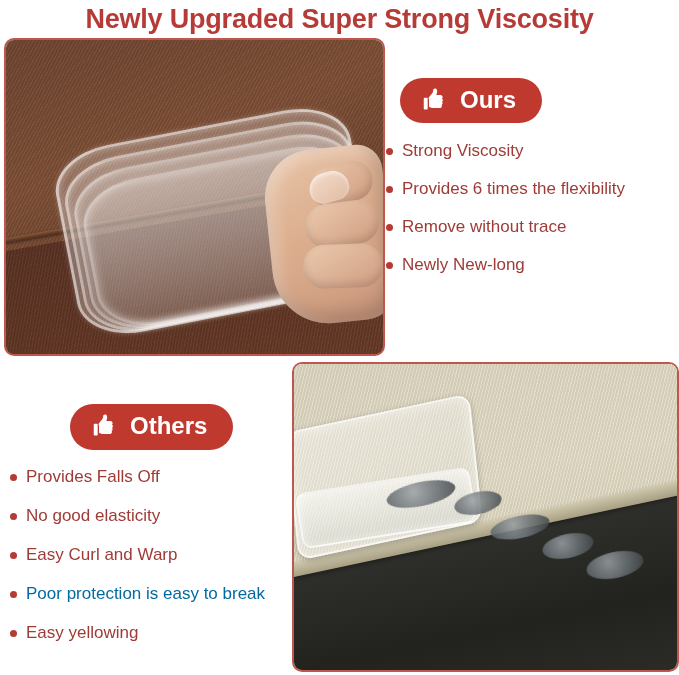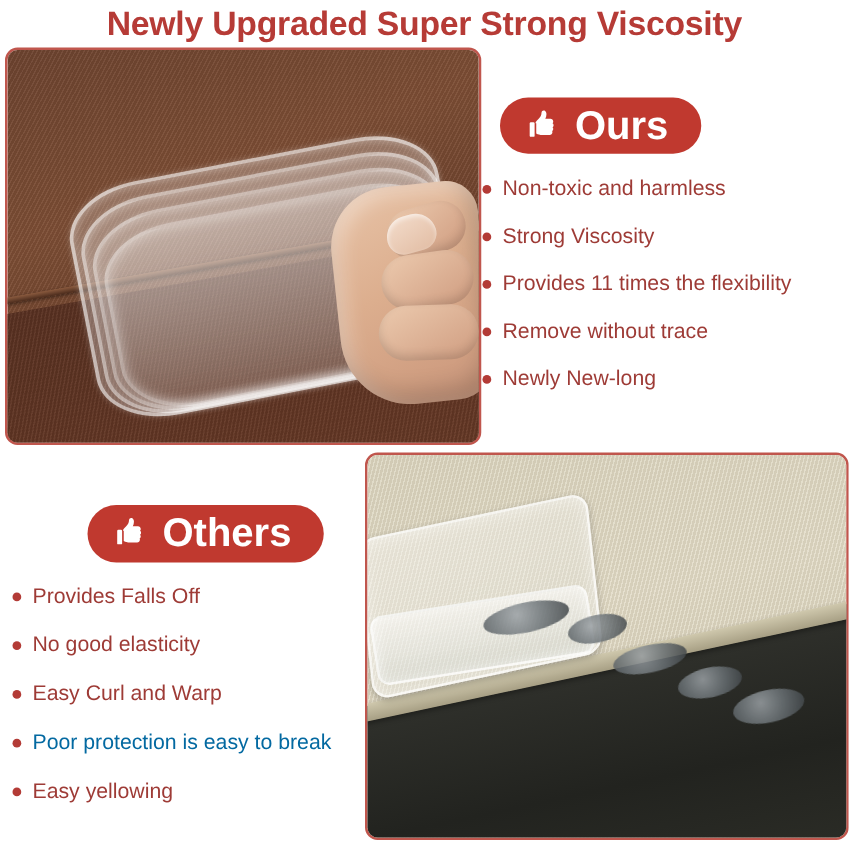--- a/index.html
+++ b/index.html
@@ -143,21 +143,21 @@
   .r5{ left:292px; top:188px; width:58px; height:26px; transform:rotate(-12deg); }
 
   
   .badge{
     position:absolute;
     background:#C0392F;
     border-radius:999px;
     display:flex; align-items:center; gap:10px;
     padding:0 26px 0 20px;
     color:#ffffff;
-    font-size:32px;
+    font-size:24px;
     font-weight:bold;
     font-family:"Liberation Sans", sans-serif;
   }
   #badge-ours   { left:400px; top:78px;  height:45px; }
   #badge-others { left:70px;  top:404px; height:46px; }
   .thumb-icon{ width:30px; height:30px; flex:none; display:block; }
   .badge-label{ line-height:1; position:relative; top:-1px; }
 
   
   .bullets{ position:absolute; }
@@ -205,29 +205,25 @@
     <svg class="thumb-icon" viewBox="0 0 32 32" aria-hidden="true">
       <path fill="#ffffff" d="M9 13.5c0-1 .5-1.6 1.2-2.4 1.4-1.5 3.3-3.3 3.7-5.2.2-.9.1-1.9.6-2.6.6-.8 1.9-.9 2.7-.3.8.6 1.1 1.7 1.1 2.7 0 1.4-.4 2.8-1 4h4.4c1.3 0 2.4 1 2.4 2.3 0 .6-.2 1.1-.6 1.5.6.4.9 1 .9 1.7 0 .7-.3 1.3-.9 1.7.4.4.6.9.6 1.5 0 .7-.4 1.4-1 1.7.2.3.3.7.3 1.1 0 1.3-1.1 2.3-2.4 2.3h-6.3c-2 0-3.6-.5-5.1-1.3V13.5z"></path>
       <rect fill="#ffffff" x="4" y="12.6" width="4.2" height="12.4" rx="1"></rect>
     </svg>
     <span class="badge-label">Ours</span>
   </div>
 
   <div class="bullets" id="list-ours">
     <div class="bullet" style="color: rgb(158, 59, 54);">
       <span class="dot" style="background: rgb(179, 59, 54);"></span>
-      <span class="btext">Non-toxic and harmless</span>
-    </div>
-    <div class="bullet" style="color: rgb(158, 59, 54);">
-      <span class="dot" style="background: rgb(179, 59, 54);"></span>
       <span class="btext">Strong Viscosity</span>
     </div>
     <div class="bullet" style="color: rgb(158, 59, 54);">
       <span class="dot" style="background: rgb(179, 59, 54);"></span>
-      <span class="btext">Provides 11 times the flexibility</span>
+      <span class="btext">Provides 6 times the flexibility</span>
     </div>
     <div class="bullet" style="color: rgb(158, 59, 54);">
       <span class="dot" style="background: rgb(179, 59, 54);"></span>
       <span class="btext">Remove without trace</span>
     </div>
     <div class="bullet" style="color: rgb(158, 59, 54);">
       <span class="dot" style="background: rgb(179, 59, 54);"></span>
       <span class="btext">Newly New-long</span>
     </div>
   </div>

